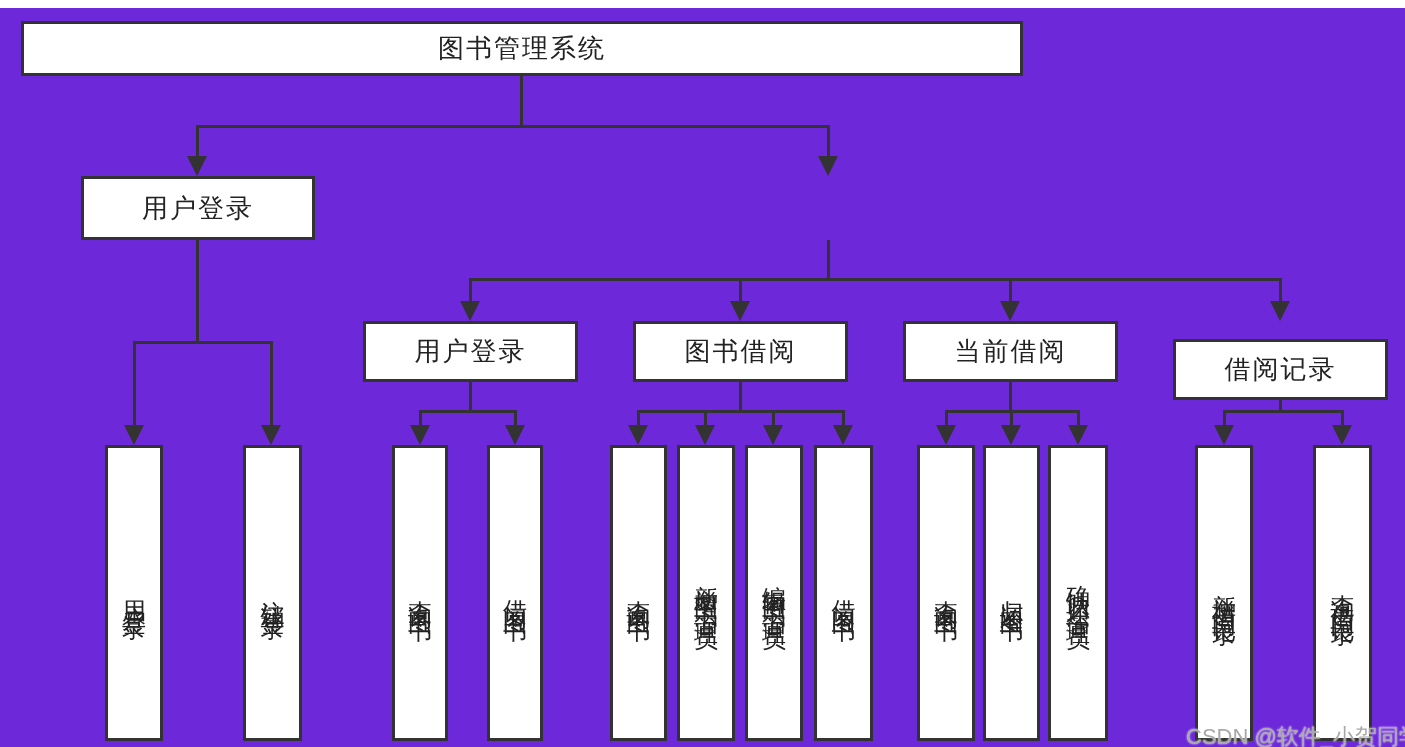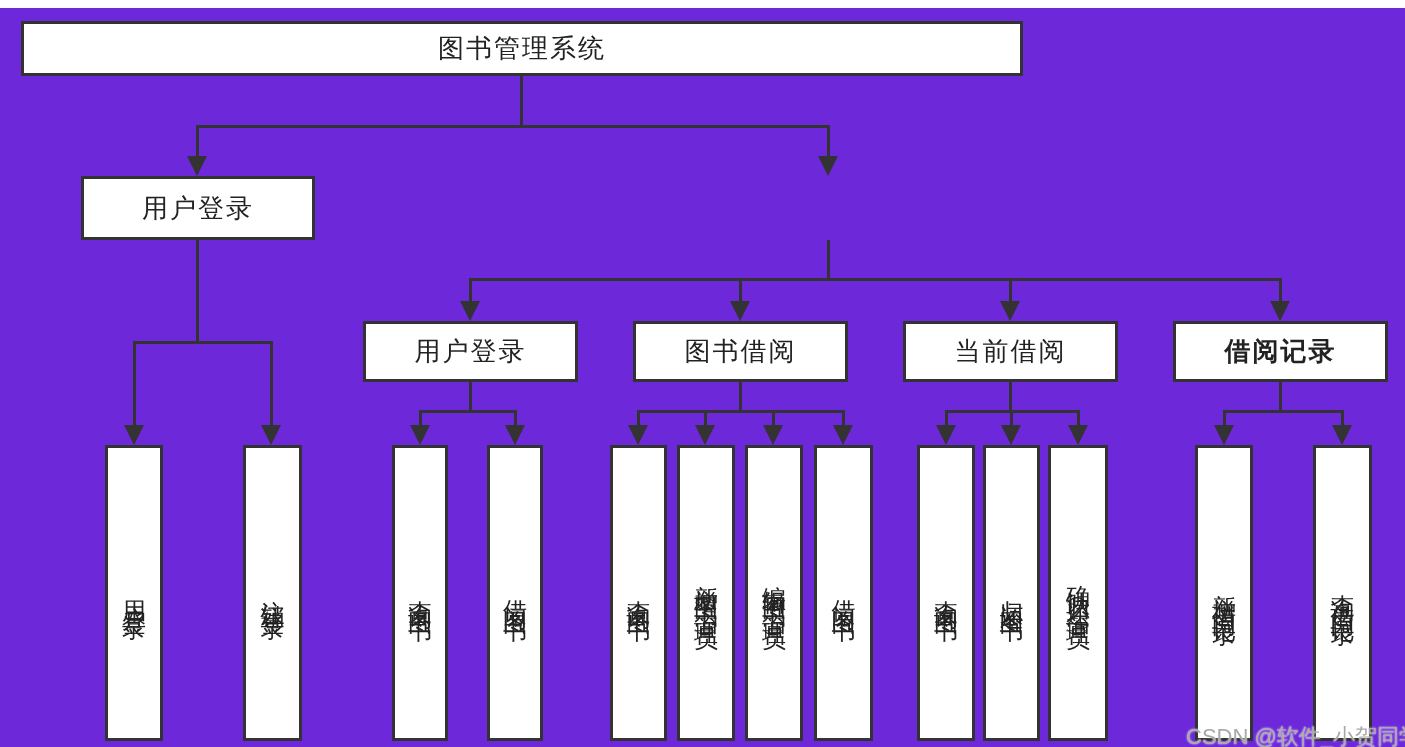--- a/index.html
+++ b/index.html
@@ -131,21 +131,21 @@
 
   <div class="box" style="left:363px; top:313px; width:215px; height:61px;">
     <span class="hlabel">用户登录</span>
   </div>
   <div class="box" style="left:633px; top:313px; width:215px; height:61px;">
     <span class="hlabel">图书借阅</span>
   </div>
   <div class="box" style="left:903px; top:313px; width:215px; height:61px;">
     <span class="hlabel">当前借阅</span>
   </div>
-  <div class="box" style="left:1173px; top:313px; width:215px; height:61px;font-weight:bold;">
+  <div class="box" style="left:1173px; top:331px; width:215px; height:61px;">
     <span class="hlabel">借阅记录</span>
   </div>
 
   <div class="box leaf" style="left:105px; top:437px; width:58px; height:296px;">
     <span>用户登录</span>
   </div>
   <div class="box leaf" style="left:243px; top:437px; width:59px; height:296px;">
     <span>注销登录</span>
   </div>
 

